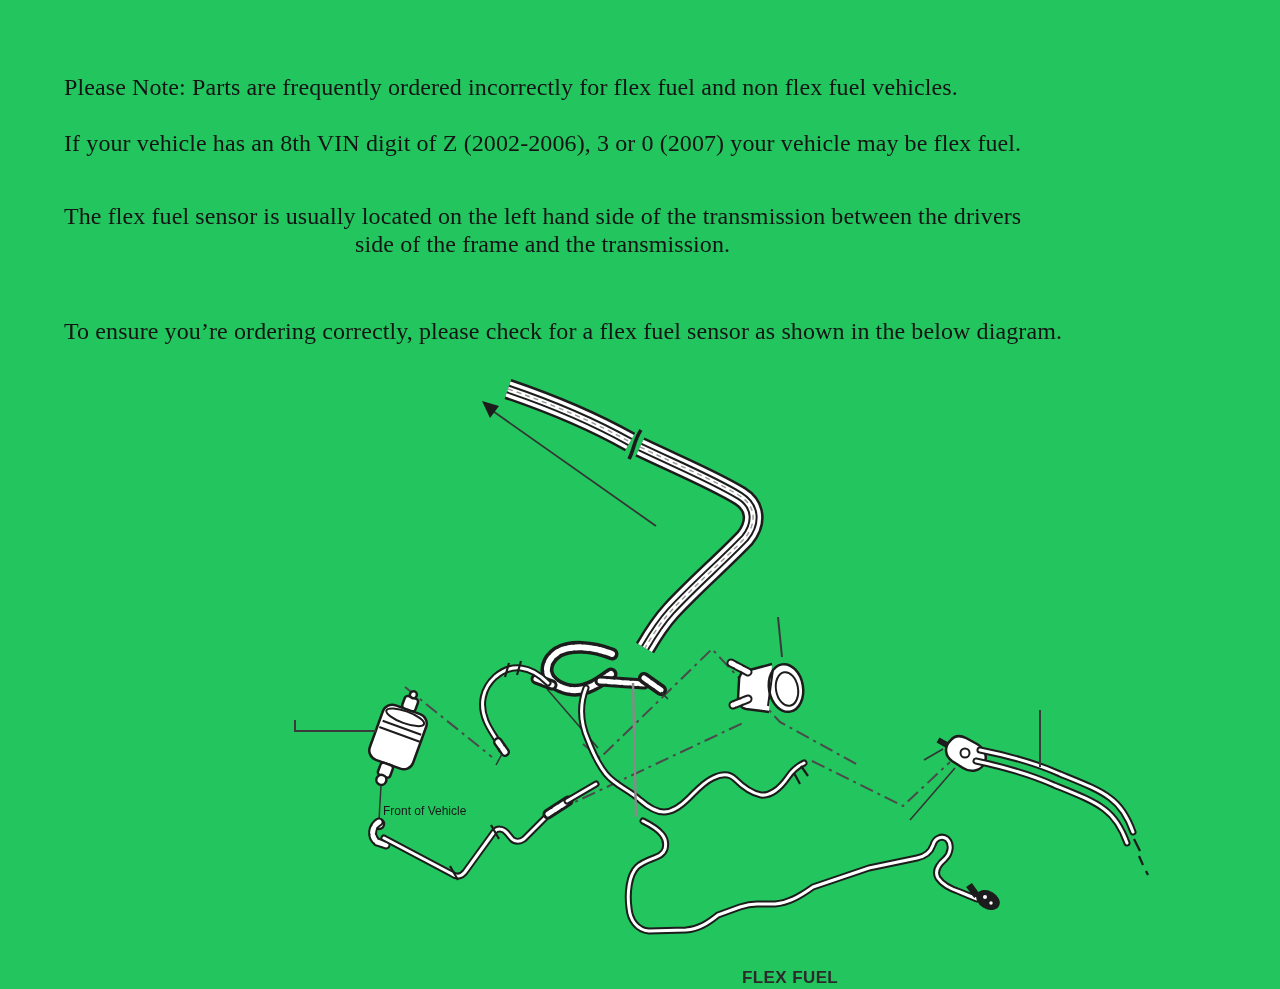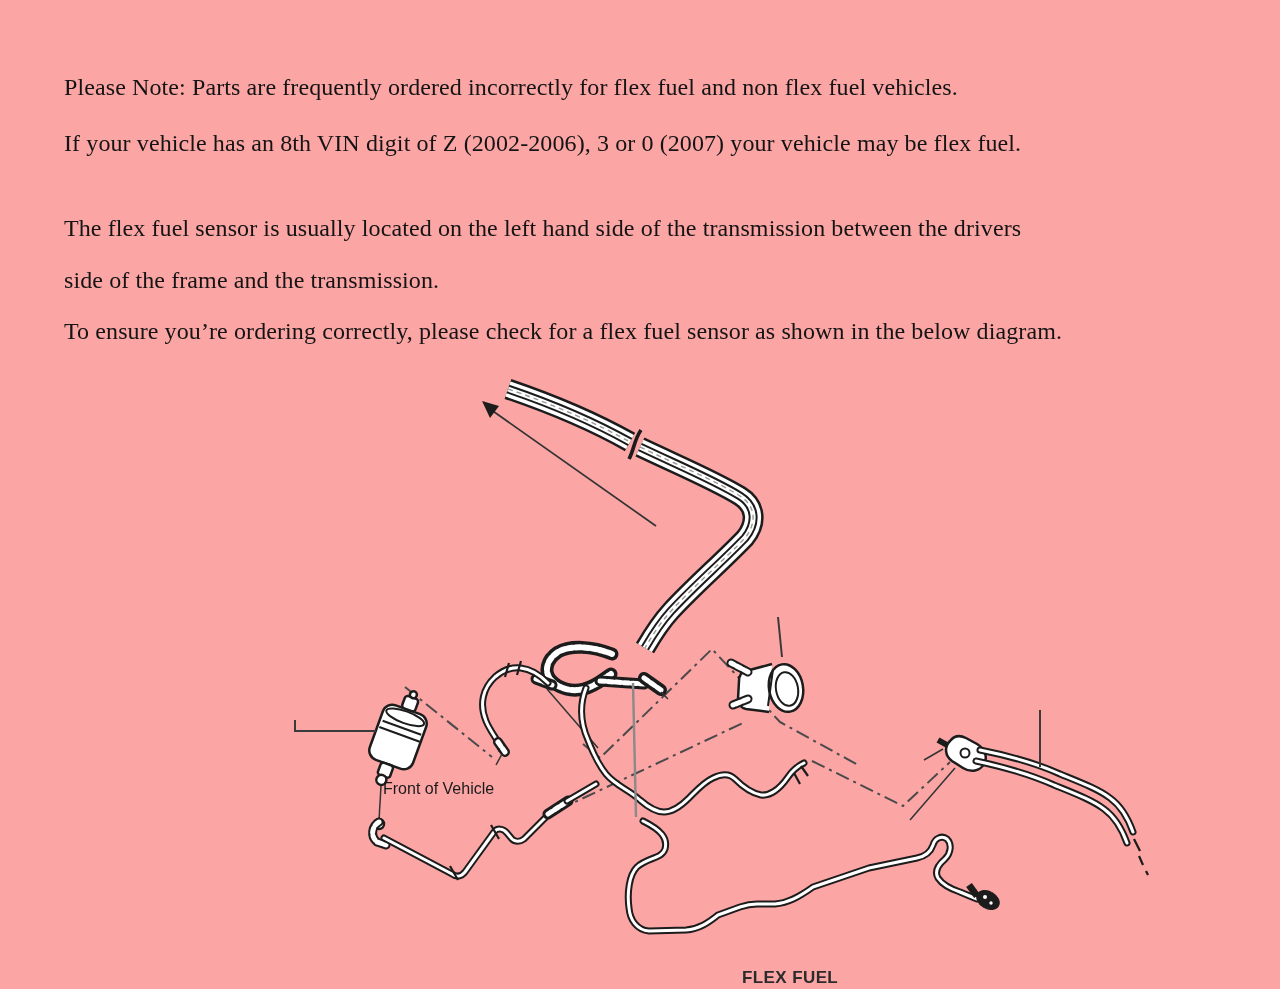--- a/index.html
+++ b/index.html
@@ -1,38 +1,38 @@
 <!DOCTYPE html>
 <html><head>
 <meta charset="utf-8">
 <style>
   * { margin:0; padding:0; box-sizing:border-box; }
   html,body { background:#ffffff; }
   .page {
     position:relative; width:1280px; height:989px;
-    background:#fca5a5; overflow:hidden;
+    background:#22c55e; overflow:hidden;
     font-family:"Liberation Serif", serif;
   }
   
   .para {
     position:absolute; left:64px;
     font-family:"Liberation Serif", serif;
     font-size:24px; color:#141414; line-height:30px;
     white-space:pre; letter-spacing:0.1px;
   }
-  .para.two-line { line-height:52px; }
+  .para.two-line { line-height:28px;text-align:center; }
   
   .diagram { position:absolute; left:0; top:360px; width:1280px; height:629px; }
   .diagram svg { position:absolute; left:0; top:0; }
   .dlabel {
     position:absolute; font-family:"Liberation Sans", sans-serif;
     color:#2b2b2b; white-space:pre;
   }
   .dlabel.caps { font-weight:700; font-size:17px; letter-spacing:0.4px; }
-  .dlabel.plain { font-weight:400; font-size:16px; color:#1a1a1a; }
+  .dlabel.plain { font-weight:400; font-size:12px; color:#1a1a1a;margin-top:24px; }
   .caps-line { line-height:26px; }
   .tube-out   { stroke:#1c1c1c; fill:none; stroke-width:7;  stroke-linecap:round; stroke-linejoin:round; }
   .tube-in    { stroke:#ffffff; fill:none; stroke-width:3;  stroke-linecap:round; stroke-linejoin:round; }
   .fit-out    { stroke:#1c1c1c; fill:none; stroke-width:11; stroke-linecap:round; stroke-linejoin:round; }
   .fit-in     { stroke:#ffffff; fill:none; stroke-width:5;  stroke-linecap:round; stroke-dasharray:5 3; }
   .b22 { stroke:#1c1c1c; fill:none; stroke-width:21; stroke-linecap:butt; }
   .b18 { stroke:#ffffff; fill:none; stroke-width:16; stroke-linecap:butt; }
   .b11 { stroke:#1c1c1c; fill:none; stroke-width:9;  stroke-linecap:butt; }
   .b7  { stroke:#ffffff; fill:none; stroke-width:5;  stroke-linecap:butt; }
   .bdot{ stroke:#9a9a9a; fill:none; stroke-width:1.4; stroke-dasharray:5 4; }

